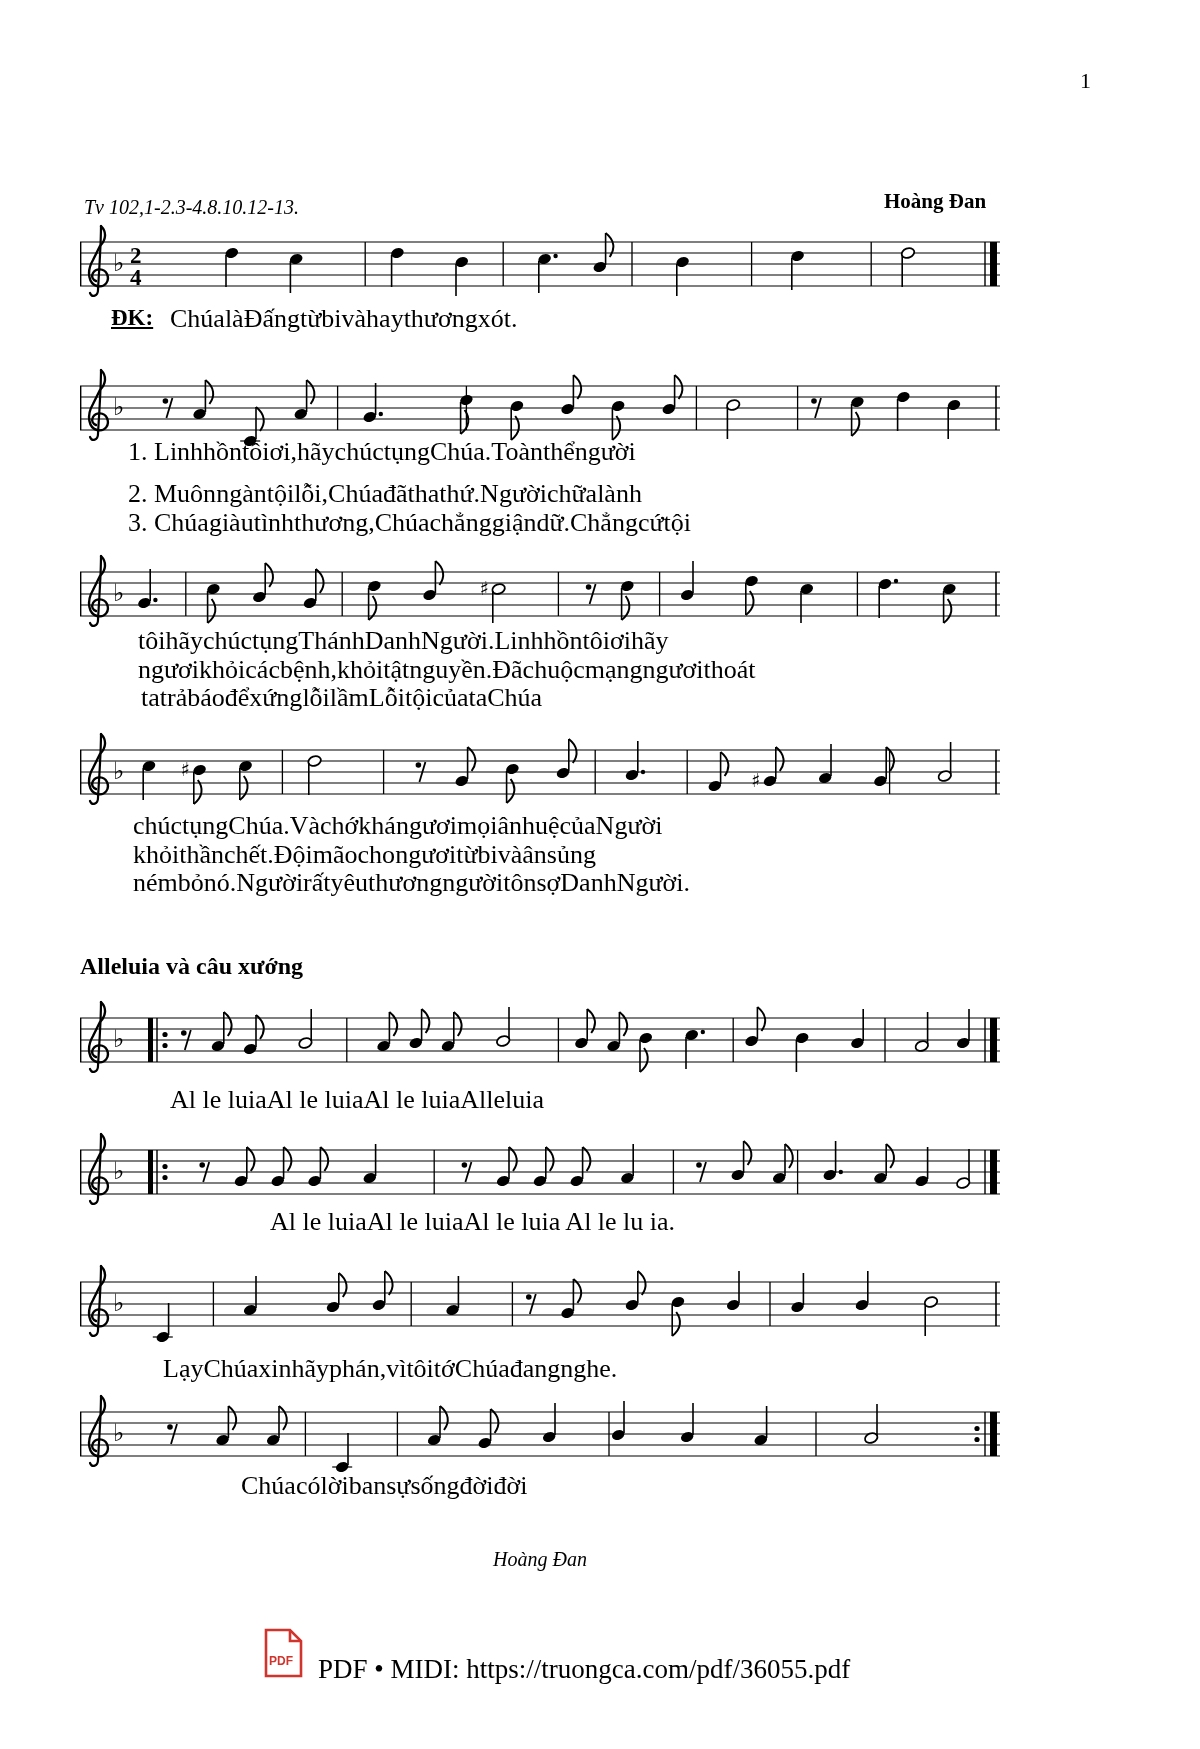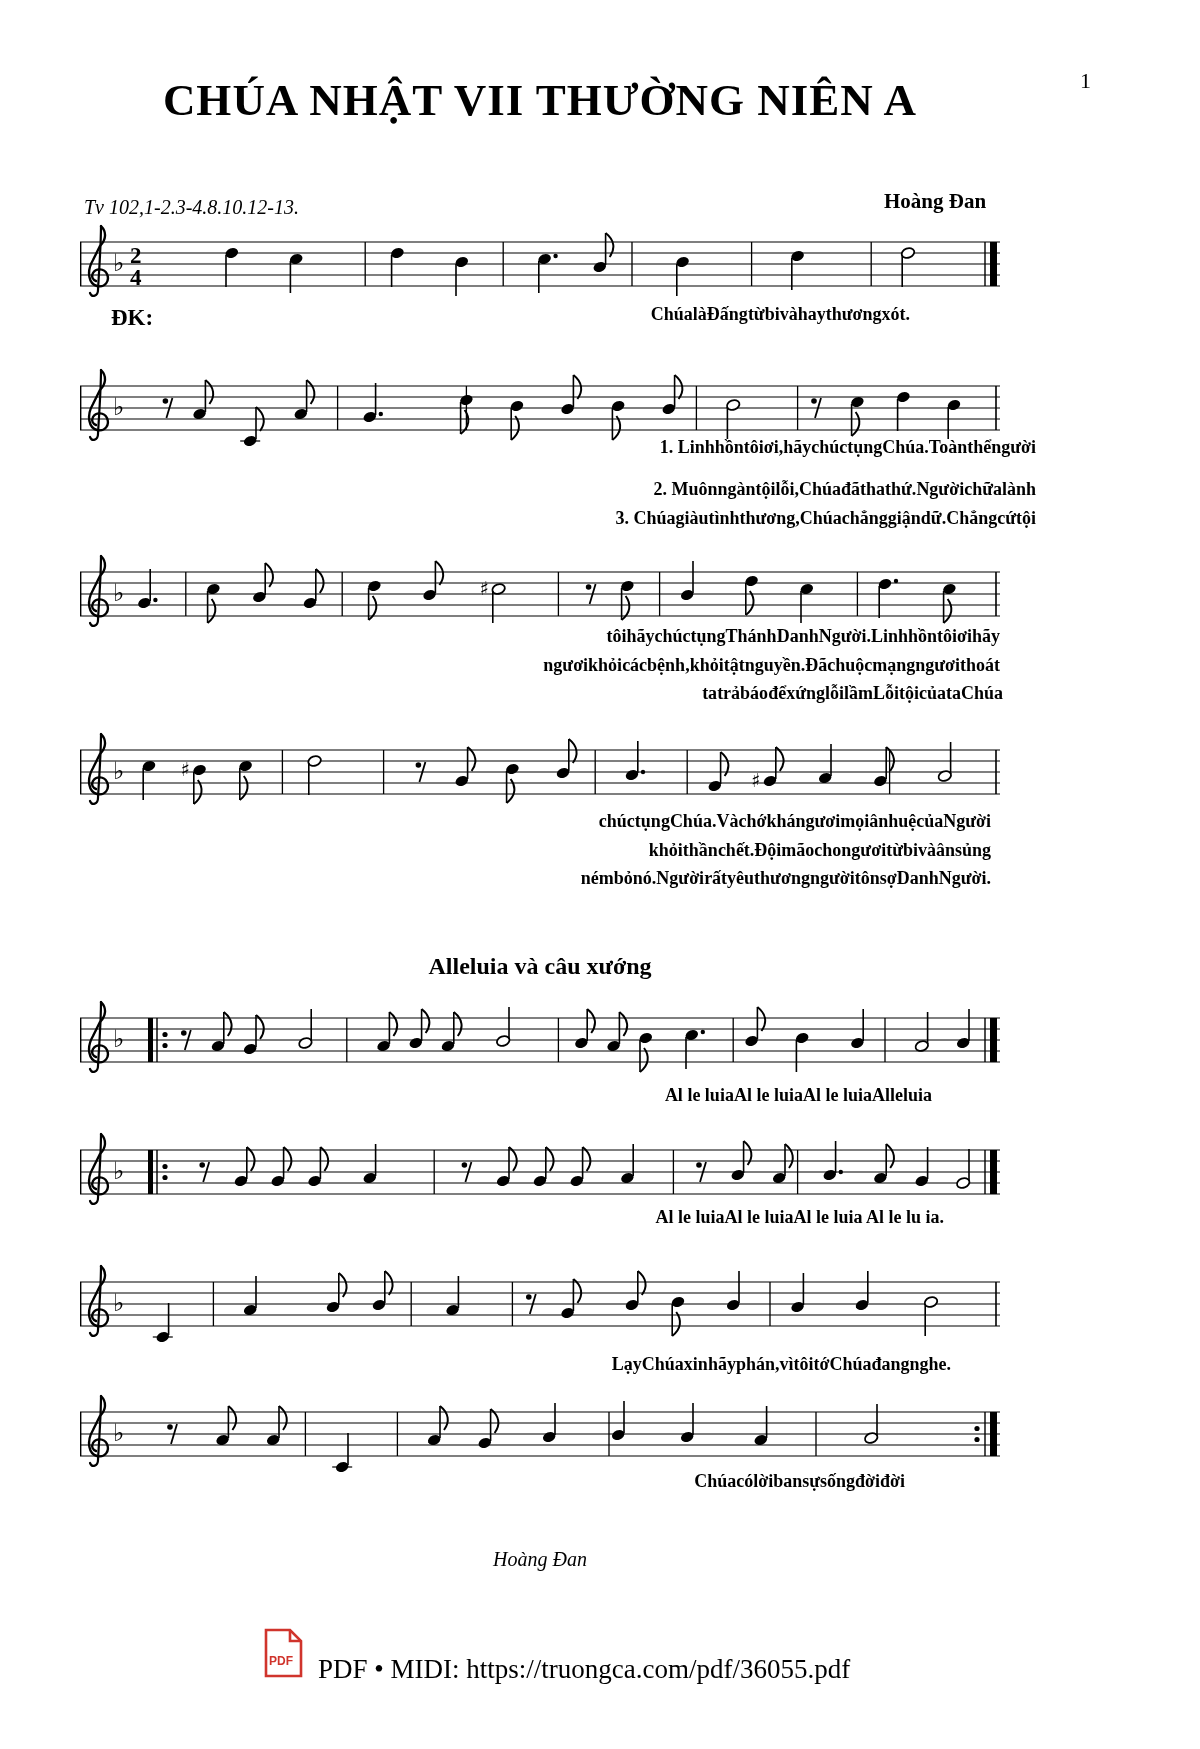--- a/index.html
+++ b/index.html
@@ -4,35 +4,34 @@
 <style>
   html,body{margin:0;padding:0;background:#fff;}
   .page{position:relative;width:1200px;height:1749px;background:#fff;color:#000;
         font-family:"Liberation Serif","DejaVu Serif",serif;overflow:hidden;}
   .abs{position:absolute;}
   .title{left:80px;top:74px;width:920px;text-align:center;font-size:45px;font-weight:bold;letter-spacing:1px;}
   .pagenum{left:1080px;top:68px;font-size:22px;}
   .psalm{left:84px;top:196px;font-size:20px;font-style:italic;text-align:center;}
   .composer{left:884px;top:189px;font-size:21px;font-weight:bold;}
   .staff{position:absolute;left:80px;width:920px;height:96px;}
-  .lyr{position:absolute;display:flex;justify-content:flex-end;font-size:18px;line-height:1.1;font-weight:bold;}
+  .lyr{position:absolute;display:flex;justify-content:flex-start;font-size:26px;line-height:1.1;}
   .tok{white-space:pre;}
-  .dk{left:111px;top:305px;font-size:23px;font-weight:bold;}
-  .heading{left:80px;top:953px;width:920px;text-align:center;font-size:24px;font-weight:bold;}
+  .dk{left:111px;top:305px;font-size:23px;font-weight:bold;text-decoration:underline;}
+  .heading{left:80px;top:953px;width:920px;text-align:left;font-size:24px;font-weight:bold;}
   .foot{left:80px;width:920px;text-align:center;font-size:20px;font-style:italic;}
   .pdfline{left:318px;top:1638px;font-size:27px;margin-top:16px;}
   svg{overflow:visible;}
 </style>
 </head>
 <body>
 
 <div class="page">
 
   <div class="abs pagenum">1</div>
-  <div class="abs title">CHÚA NHẬT VII THƯỜNG NIÊN A</div>
   <div class="abs psalm">Tv 102,1-2.3-4.8.10.12-13.</div>
   <div class="abs composer">Hoàng Đan</div>
 
   <svg class="staff" style="top:216px" viewBox="0 0 920 96">
       <line x1="0" y1="26" x2="920" y2="26" stroke="#000" stroke-width="1.1"></line>
       <line x1="0" y1="37" x2="920" y2="37" stroke="#000" stroke-width="1.1"></line>
       <line x1="0" y1="48" x2="920" y2="48" stroke="#000" stroke-width="1.1"></line>
       <line x1="0" y1="59" x2="920" y2="59" stroke="#000" stroke-width="1.1"></line>
       <line x1="0" y1="70" x2="920" y2="70" stroke="#000" stroke-width="1.1"></line>
       <line x1="0.7" y1="26" x2="0.7" y2="70" stroke="#000" stroke-width="1.4"></line>

